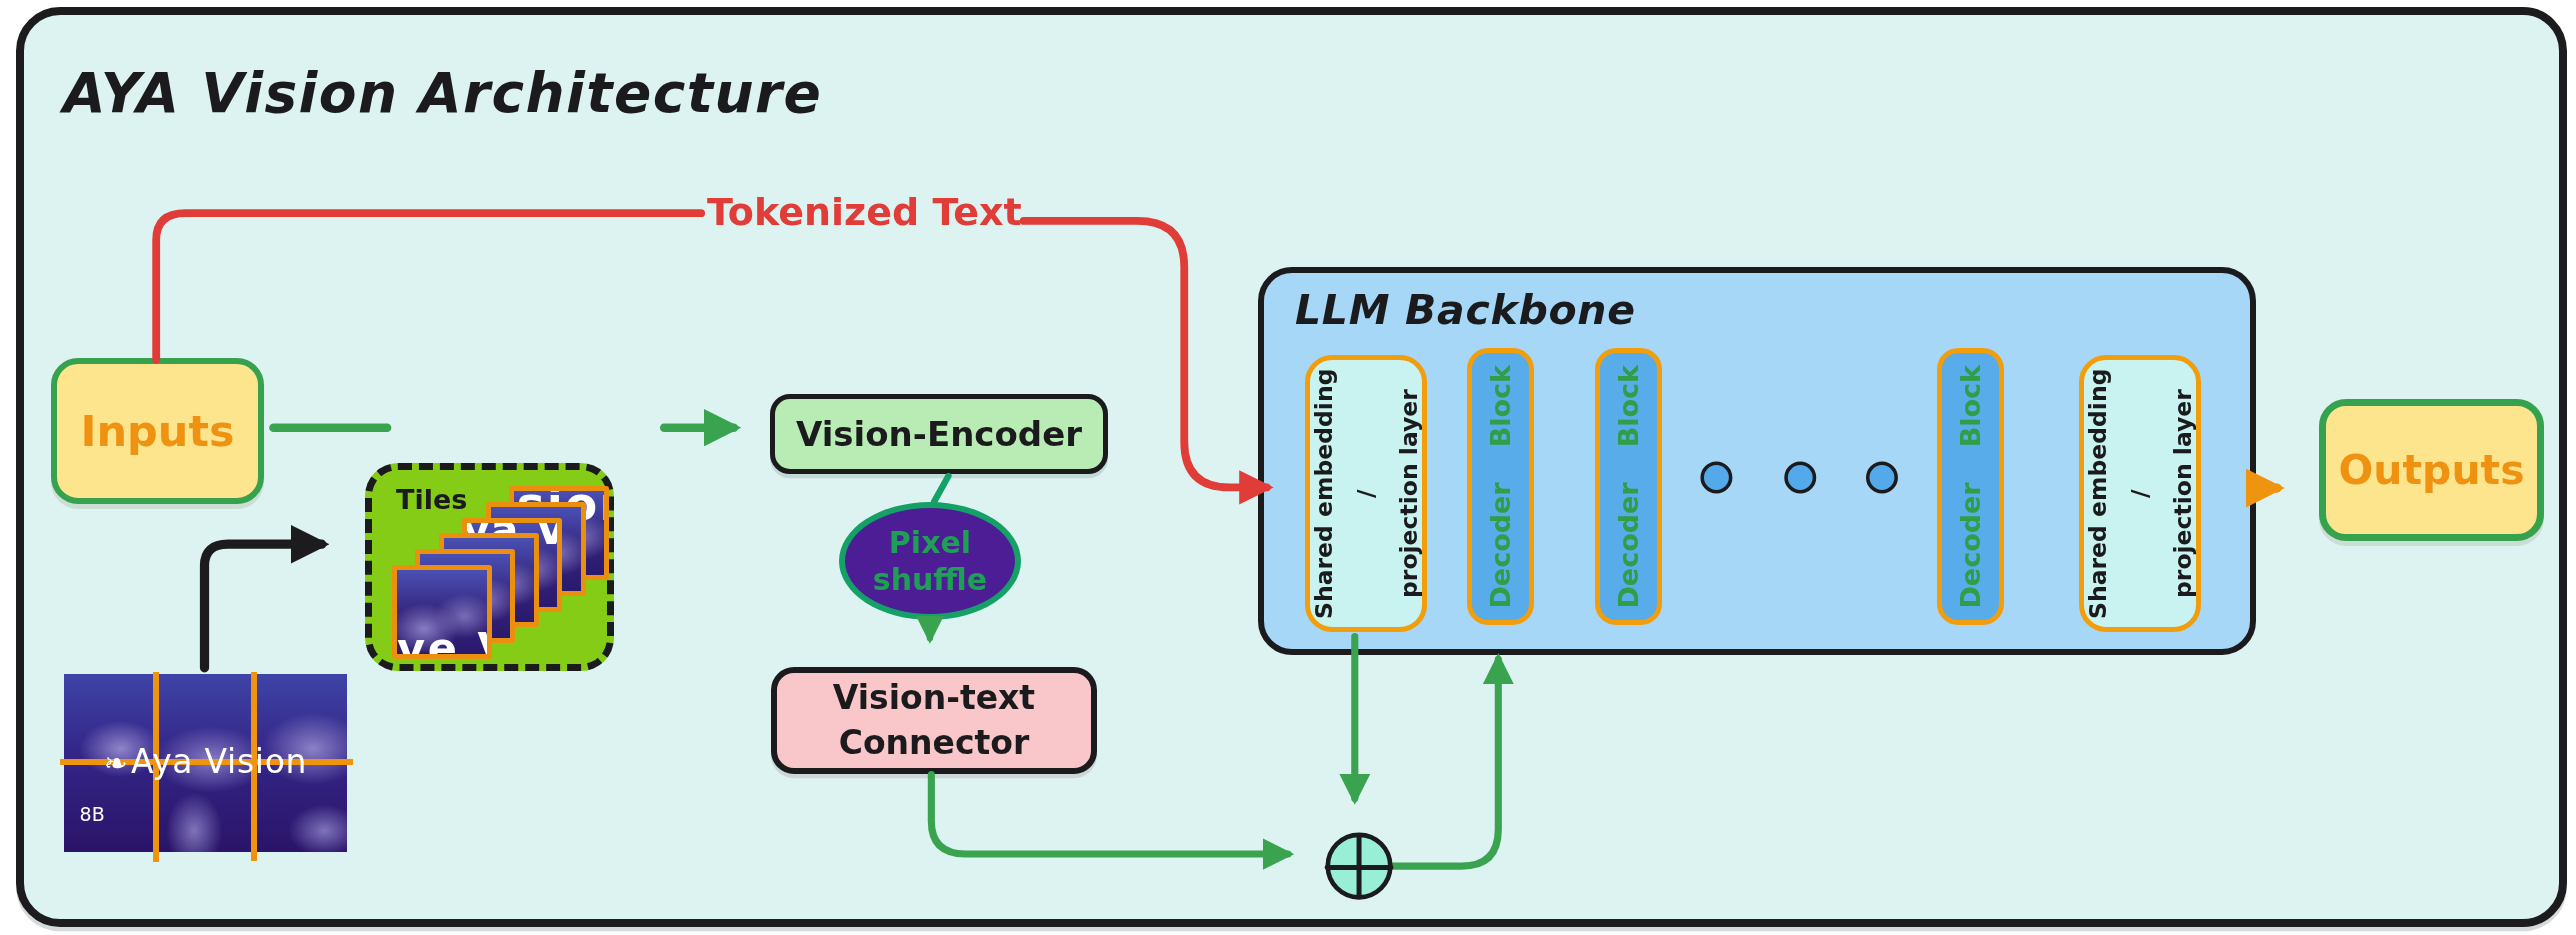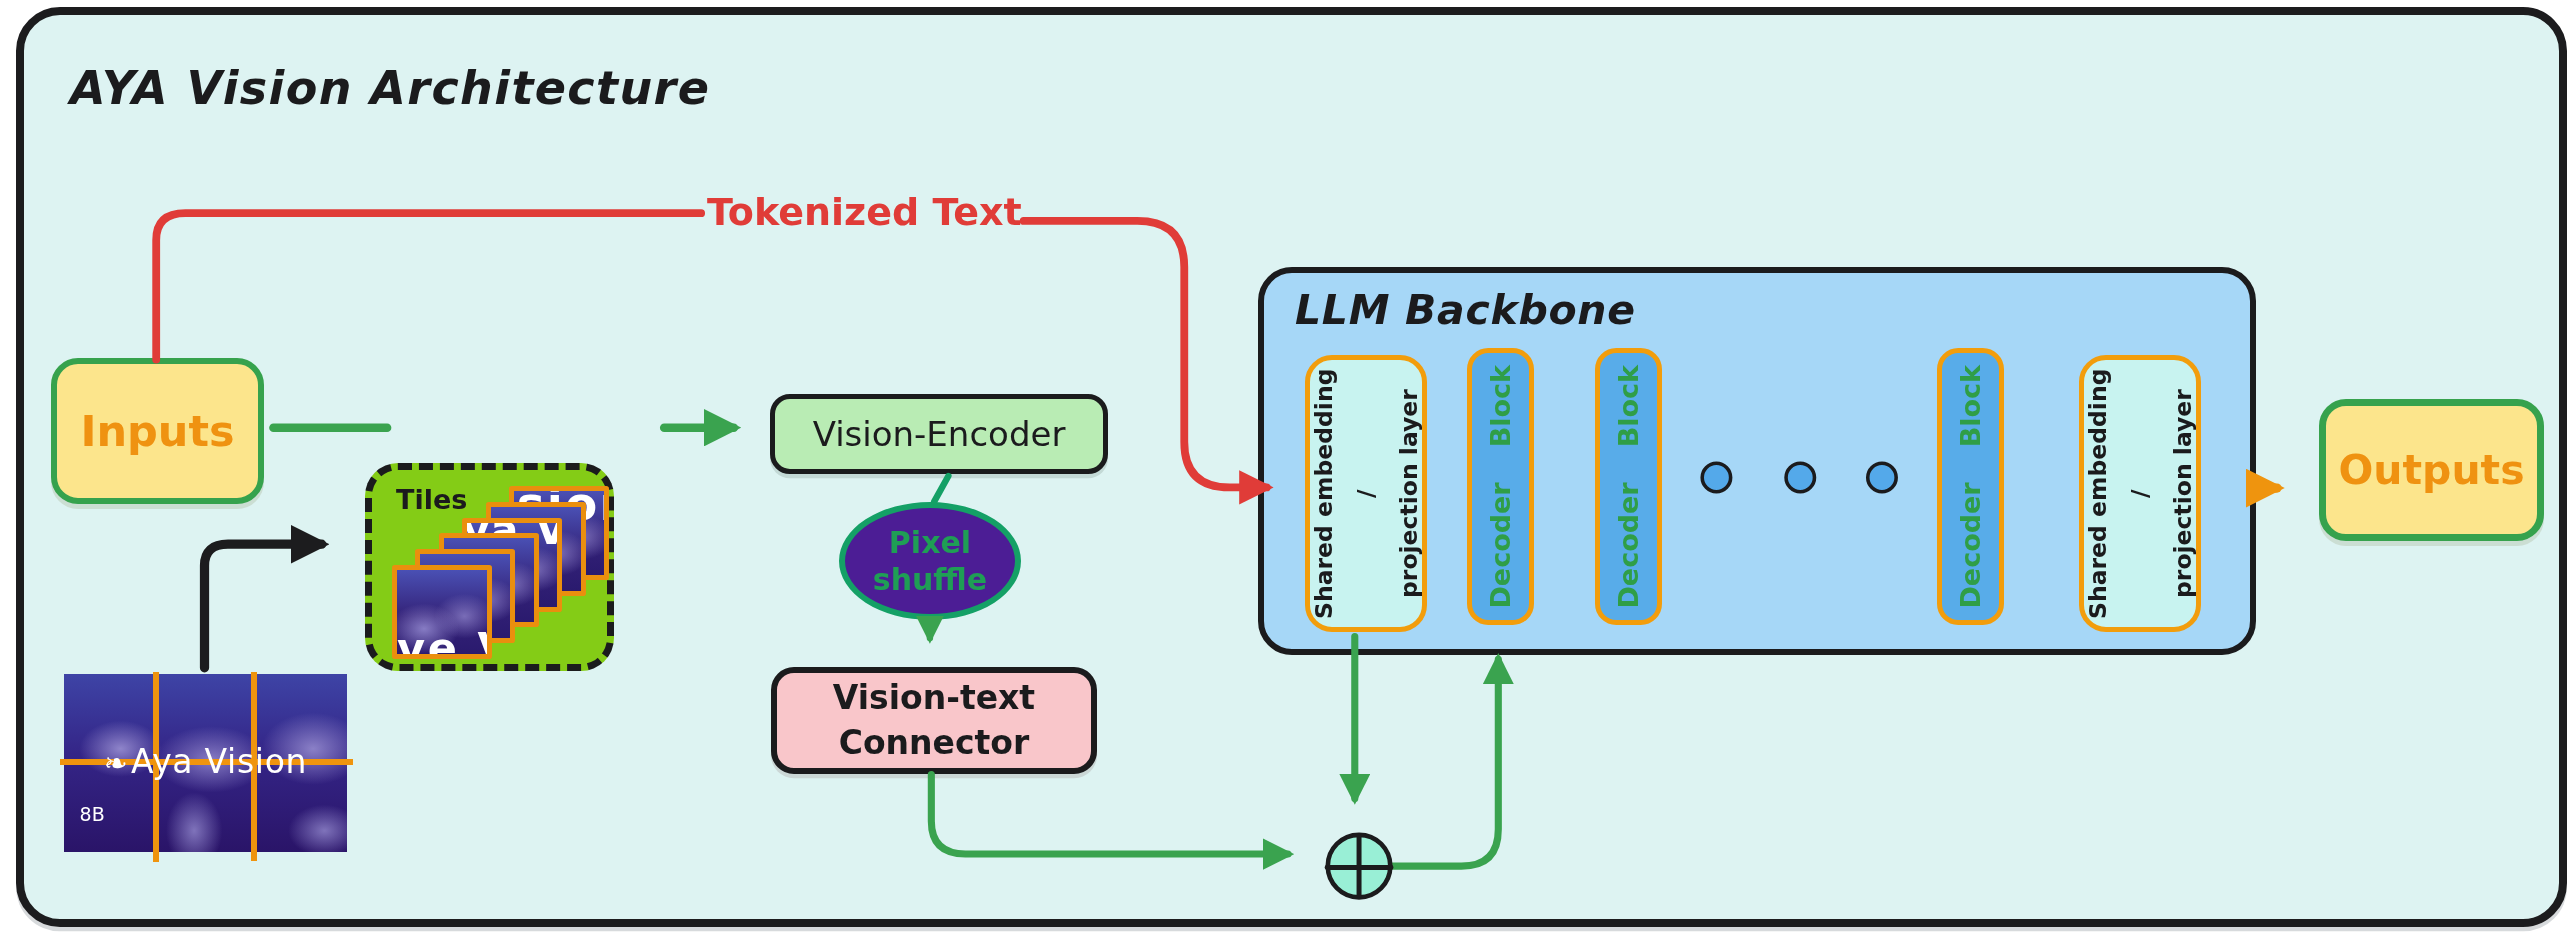--- a/index.html
+++ b/index.html
@@ -1,31 +1,31 @@
 <!DOCTYPE html>
 <html style="font-size:11.4px"><head>
 <meta charset="utf-8">
 <style>
   html,body{margin:0;padding:0;background:#ffffff;}
   body{width:2576px;height:935px;overflow:hidden;font-family:"DejaVu Sans",sans-serif;}
   .canvas{position:relative;width:2576px;height:935px;background:#ffffff;}
   .frame{position:absolute;left:15.6px;top:7.1px;width:2535px;height:904px;
          background:#ddf3f2;border:8.5px solid #1c1c1e;border-radius:44px;
          box-shadow:0 4.3px 0 rgba(140,150,155,.35);}
-  .page-title{position:absolute;left:63px;top:61px;font-size:46px;font-weight:600;
-              font-style:italic;color:#1b1b1d;letter-spacing:1.4px;margin-left:7px;}
+  .page-title{position:absolute;left:63px;top:61px;font-size:55px;font-weight:600;
+              font-style:italic;color:#1b1b1d;letter-spacing:1.4px;}
   
   .node{position:absolute;display:flex;align-items:center;justify-content:center;
         box-sizing:border-box;text-align:center;}
   .inputs,.outputs{background:#fce58c;border:6.4px solid #36a24d;border-radius:27px;
         color:#ef9211;font-size:43px;font-weight:700;box-shadow:0 5px 0 rgba(150,160,120,.25);}
   .inputs{left:51px;top:358px;width:213px;height:146px;}
   .outputs{left:2319px;top:399px;width:225px;height:142px;border-width:7.1px;font-size:41px;}
   .vision-encoder{left:770px;top:394px;width:338px;height:80px;background:#b9ecb4;
-        border:5.7px solid #1b1b1d;border-radius:20px;color:#1b1b1d;font-size:34px;font-weight:400;
+        border:5.7px solid #1b1b1d;border-radius:20px;color:#1b1b1d;font-size:34px;font-weight:700;
         box-shadow:0 4.3px 0 rgba(120,140,130,.25);}
   .pixel-shuffle{left:839px;top:502px;width:182px;height:118px;background:#4c1d95;
         border:6.4px solid #14a066;border-radius:50%;color:#1f9e55;font-size:30px;font-weight:600;
         white-space:pre-line;line-height:1.25;}
   .vtc{left:771px;top:667px;width:326px;height:107px;background:#f9c6ca;
         border:6.4px solid #1b1b1d;border-radius:23px;color:#1b1b1d;font-size:33px;font-weight:700;
         white-space:pre-line;line-height:1.35;box-shadow:0 4.3px 0 rgba(150,130,130,.25);}
   .edge-label{position:absolute;font-weight:600;white-space:nowrap;}
   .lbl-tokenized{left:707px;top:190px;font-size:38px;color:#e03c38;}
   .lbl-tiled{left:391px;top:401px;font-size:37px;color:#2f9e47;}

